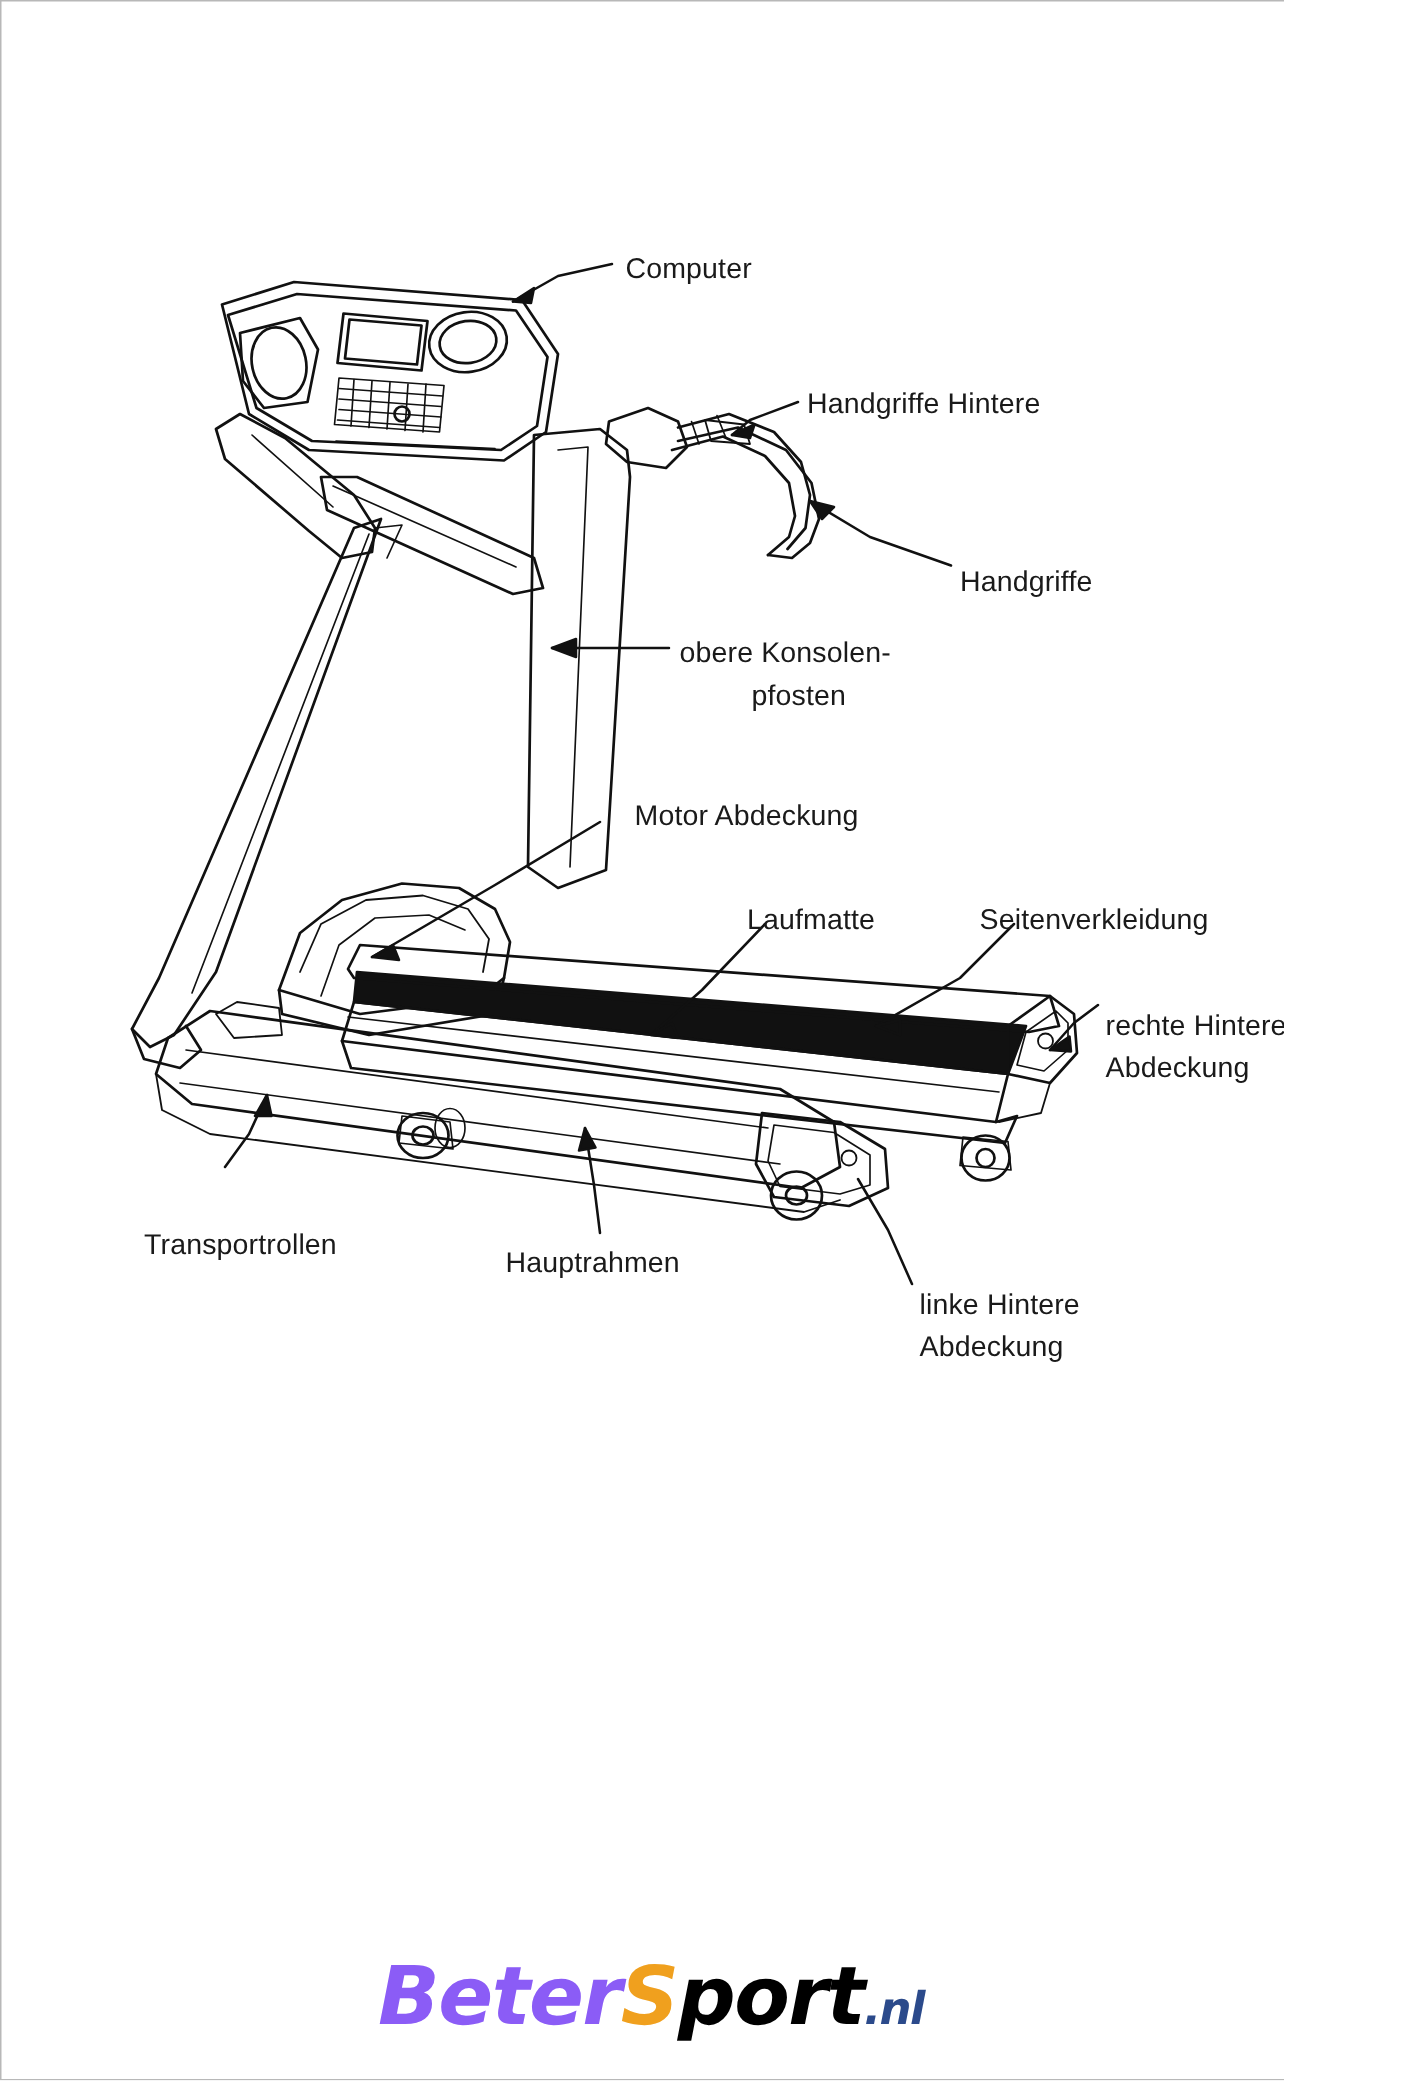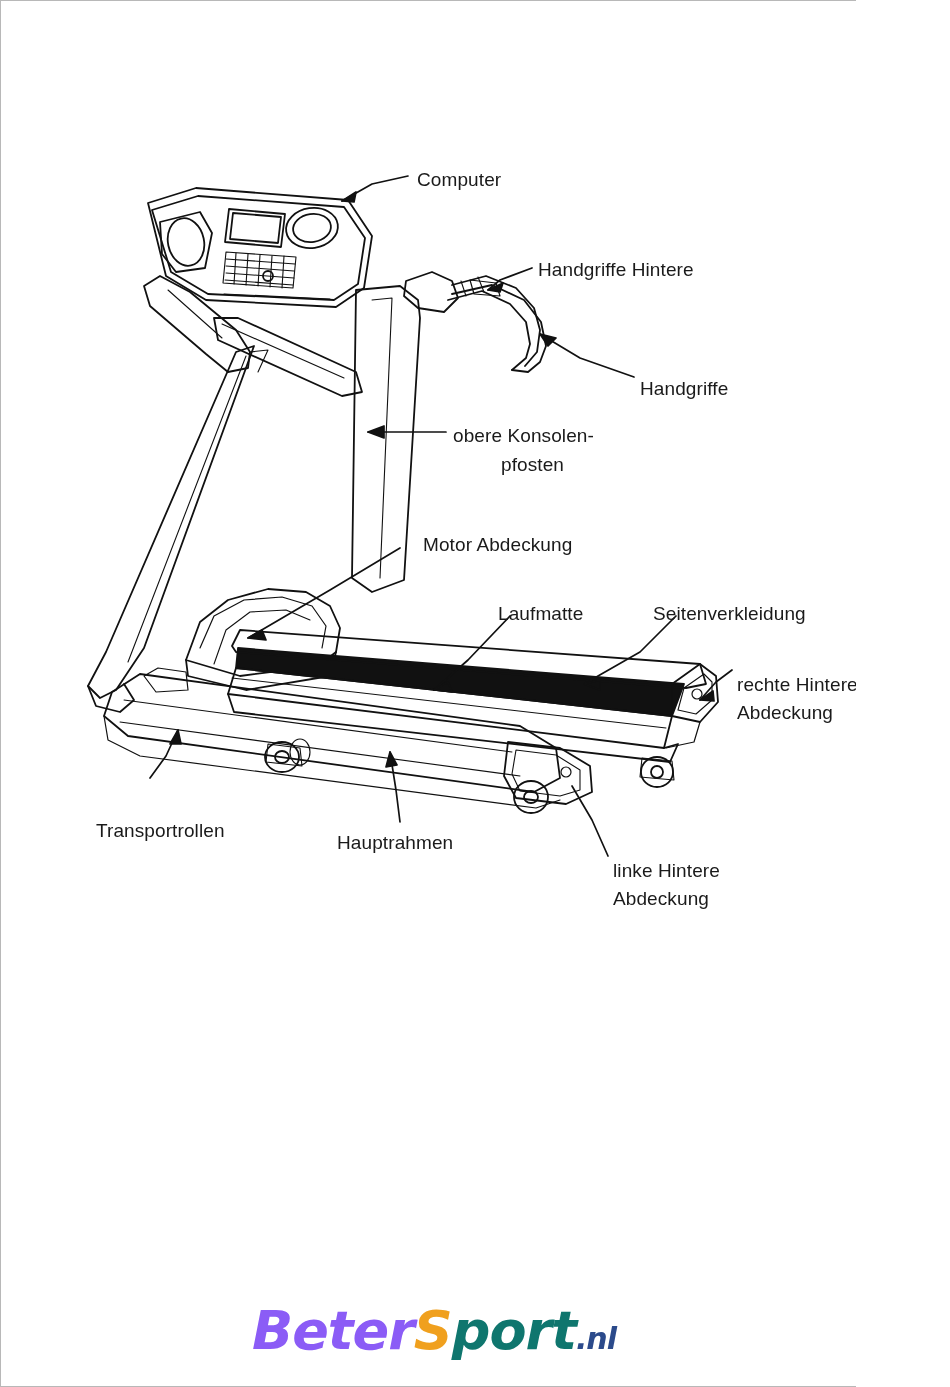--- a/index.html
+++ b/index.html
@@ -50,21 +50,21 @@
   .logo-text {
     font-family: "DejaVu Sans", sans-serif;
     font-weight: bold;
     font-style: italic;
     font-size: 54px;
     letter-spacing: -1px;
     line-height: 62px;
   }
   .logo-beter { color: #8b5cf6; }
   .logo-s { color: #f0a01e; }
-  .logo-port { color: #0f766e; }
+  .logo-port { color: #000000; }
   .logo-dotnl { color: #2b4a8b; font-size: 30px; }
 </style>
 </head>
 <body>
 
 <div id="page">
 
   <svg class="diagram-svg" width="950" height="1387" viewBox="0 0 950 1387">
     <g fill="none" stroke="#111111" stroke-width="1.8" stroke-linejoin="round" stroke-linecap="round">
 

